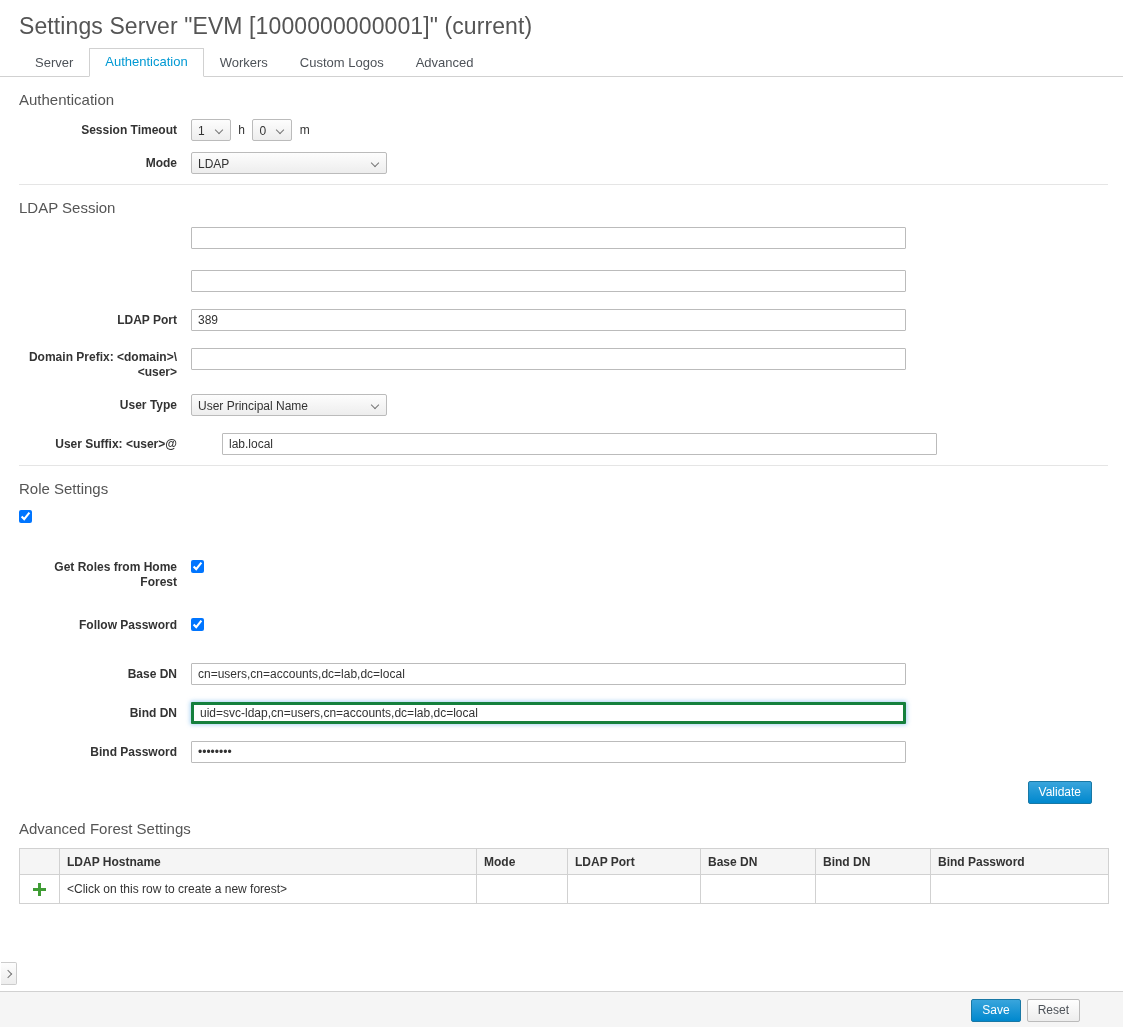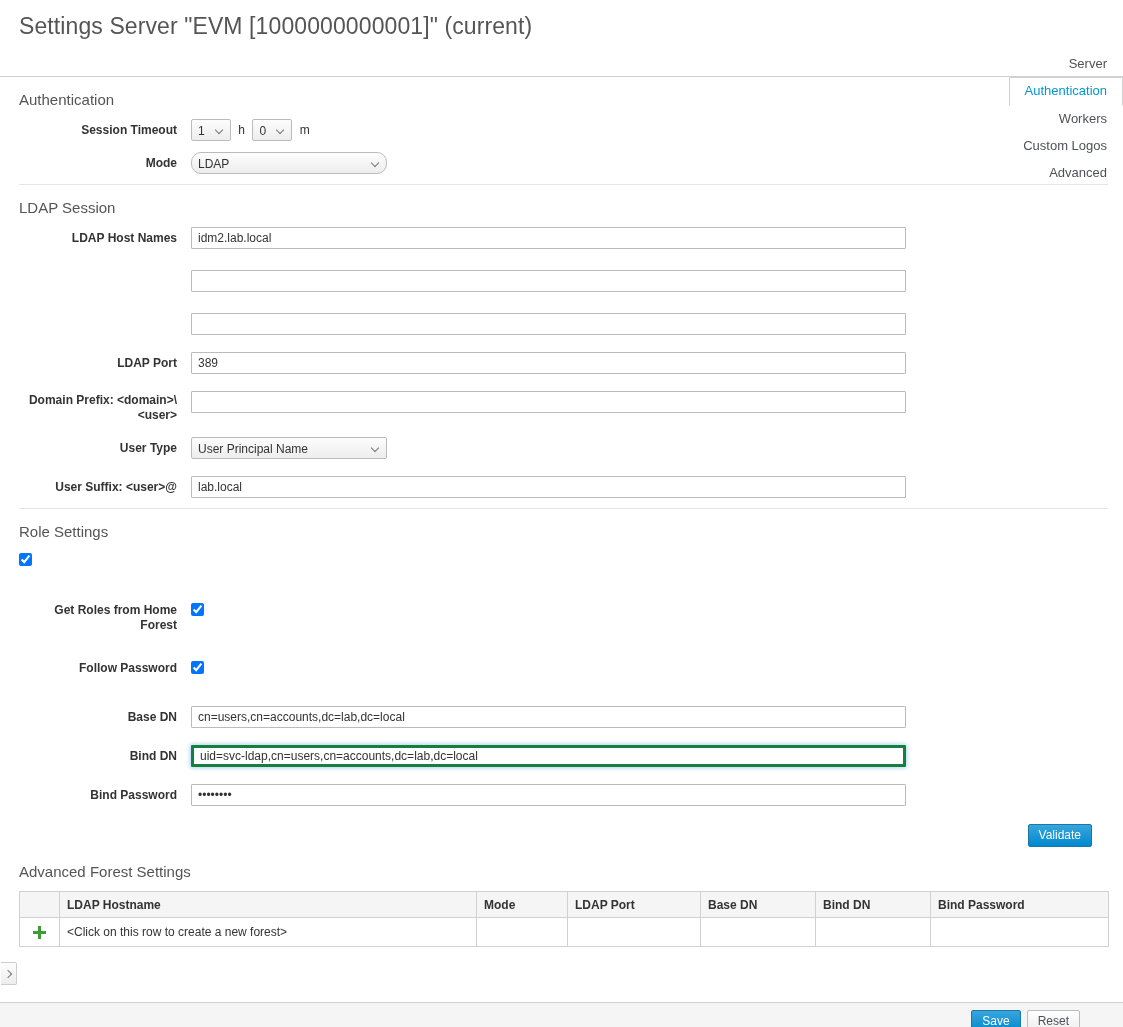--- a/index.html
+++ b/index.html
@@ -32,21 +32,20 @@
   
   .tabs {
     margin: 10px 0 0 0;
     padding: 0 0 0 19px;
     list-style: none;
     display: flex;
     align-items: flex-end;
     border-bottom: 1px solid #d1d1d1;
     height: 26px;
     box-sizing: content-box;
-    flex-direction: column;
   }
   .tab {
     padding: 6px 15px 7px 15px;
     font-size: 13px;
     color: #4d5258;
     line-height: 14px;
     border: 1px solid transparent;
     border-bottom: none;
     margin-bottom: -1px;
     cursor: pointer;
@@ -155,21 +154,21 @@
   .sel .caret:before {
     content: "";
     position: absolute;
     left: 0; top: 0;
     width: 5px; height: 5px;
     border-left: 1px solid #777;
     border-bottom: 1px solid #777;
     transform: rotate(-45deg);
   }
   select.sel-small { width: 40px; }
-  select.sel-mode  { width: 196px; border-radius: 10px; }
+  select.sel-mode  { width: 196px; }
   select.sel-usertype { width: 196px; }
 
   .unit {
     font-size: 12px;
     color: #333;
     padding: 0 4px 0 4px;
     line-height: 22px;
     display: inline-block;
     vertical-align: middle;
   }
@@ -274,21 +273,21 @@
     border-right: 1px solid #777;
     transform: rotate(45deg);
   }
 
   
   .footer {
     position: absolute;
     left: 0;
     bottom: 0;
     width: 1123px;
-    height: 25px;
+    height: 36px;
     background: #f5f5f5;
     border-top: 1px solid #d1d1d1;
     box-sizing: border-box;
   }
   .footer-btns {
     position: absolute;
     right: 43px;
     top: 7px;
     display: flex;
     gap: 6px;
@@ -341,26 +340,20 @@
         </select>
         <span class="caret"></span>
       </span>
     </div>
   </div>
 
   <hr class="divider">
 
   <h2 class="section-title">LDAP Session</h2>
 
-  <div class="form-row" style="margin-bottom:19px;">
-    <div class="form-label">LDAP Host Names</div>
-    <div class="form-control-wrap">
-      <input class="txt" type="text" value="idm2.lab.local" style="">
-    </div>
-  </div>
 
   <div class="form-row" style="margin-bottom:19px;">
     <div class="form-label"></div>
     <div class="form-control-wrap">
       <input class="txt" type="text" value="" style="">
     </div>
   </div>
 
   <div class="form-row" style="margin-bottom:15px;">
     <div class="form-label"></div>
@@ -391,21 +384,21 @@
     <div class="form-control-wrap">
       <span class="sel">
         <select class="sel-usertype">
           <option>User Principal Name</option>
         </select>
         <span class="caret"></span>
       </span>
     </div>
   </div>
 
-  <div class="form-row" style="margin-bottom:6px;">
+  <div class="form-row" style="margin-bottom:6px;gap:31px;">
     <div class="form-label">User Suffix: &lt;user&gt;@</div>
     <div class="form-control-wrap">
       <input class="txt" type="text" value="lab.local" style="">
     </div>
   </div>
 
   <hr class="divider">
 
   <h2 class="section-title">Role Settings</h2>
 

